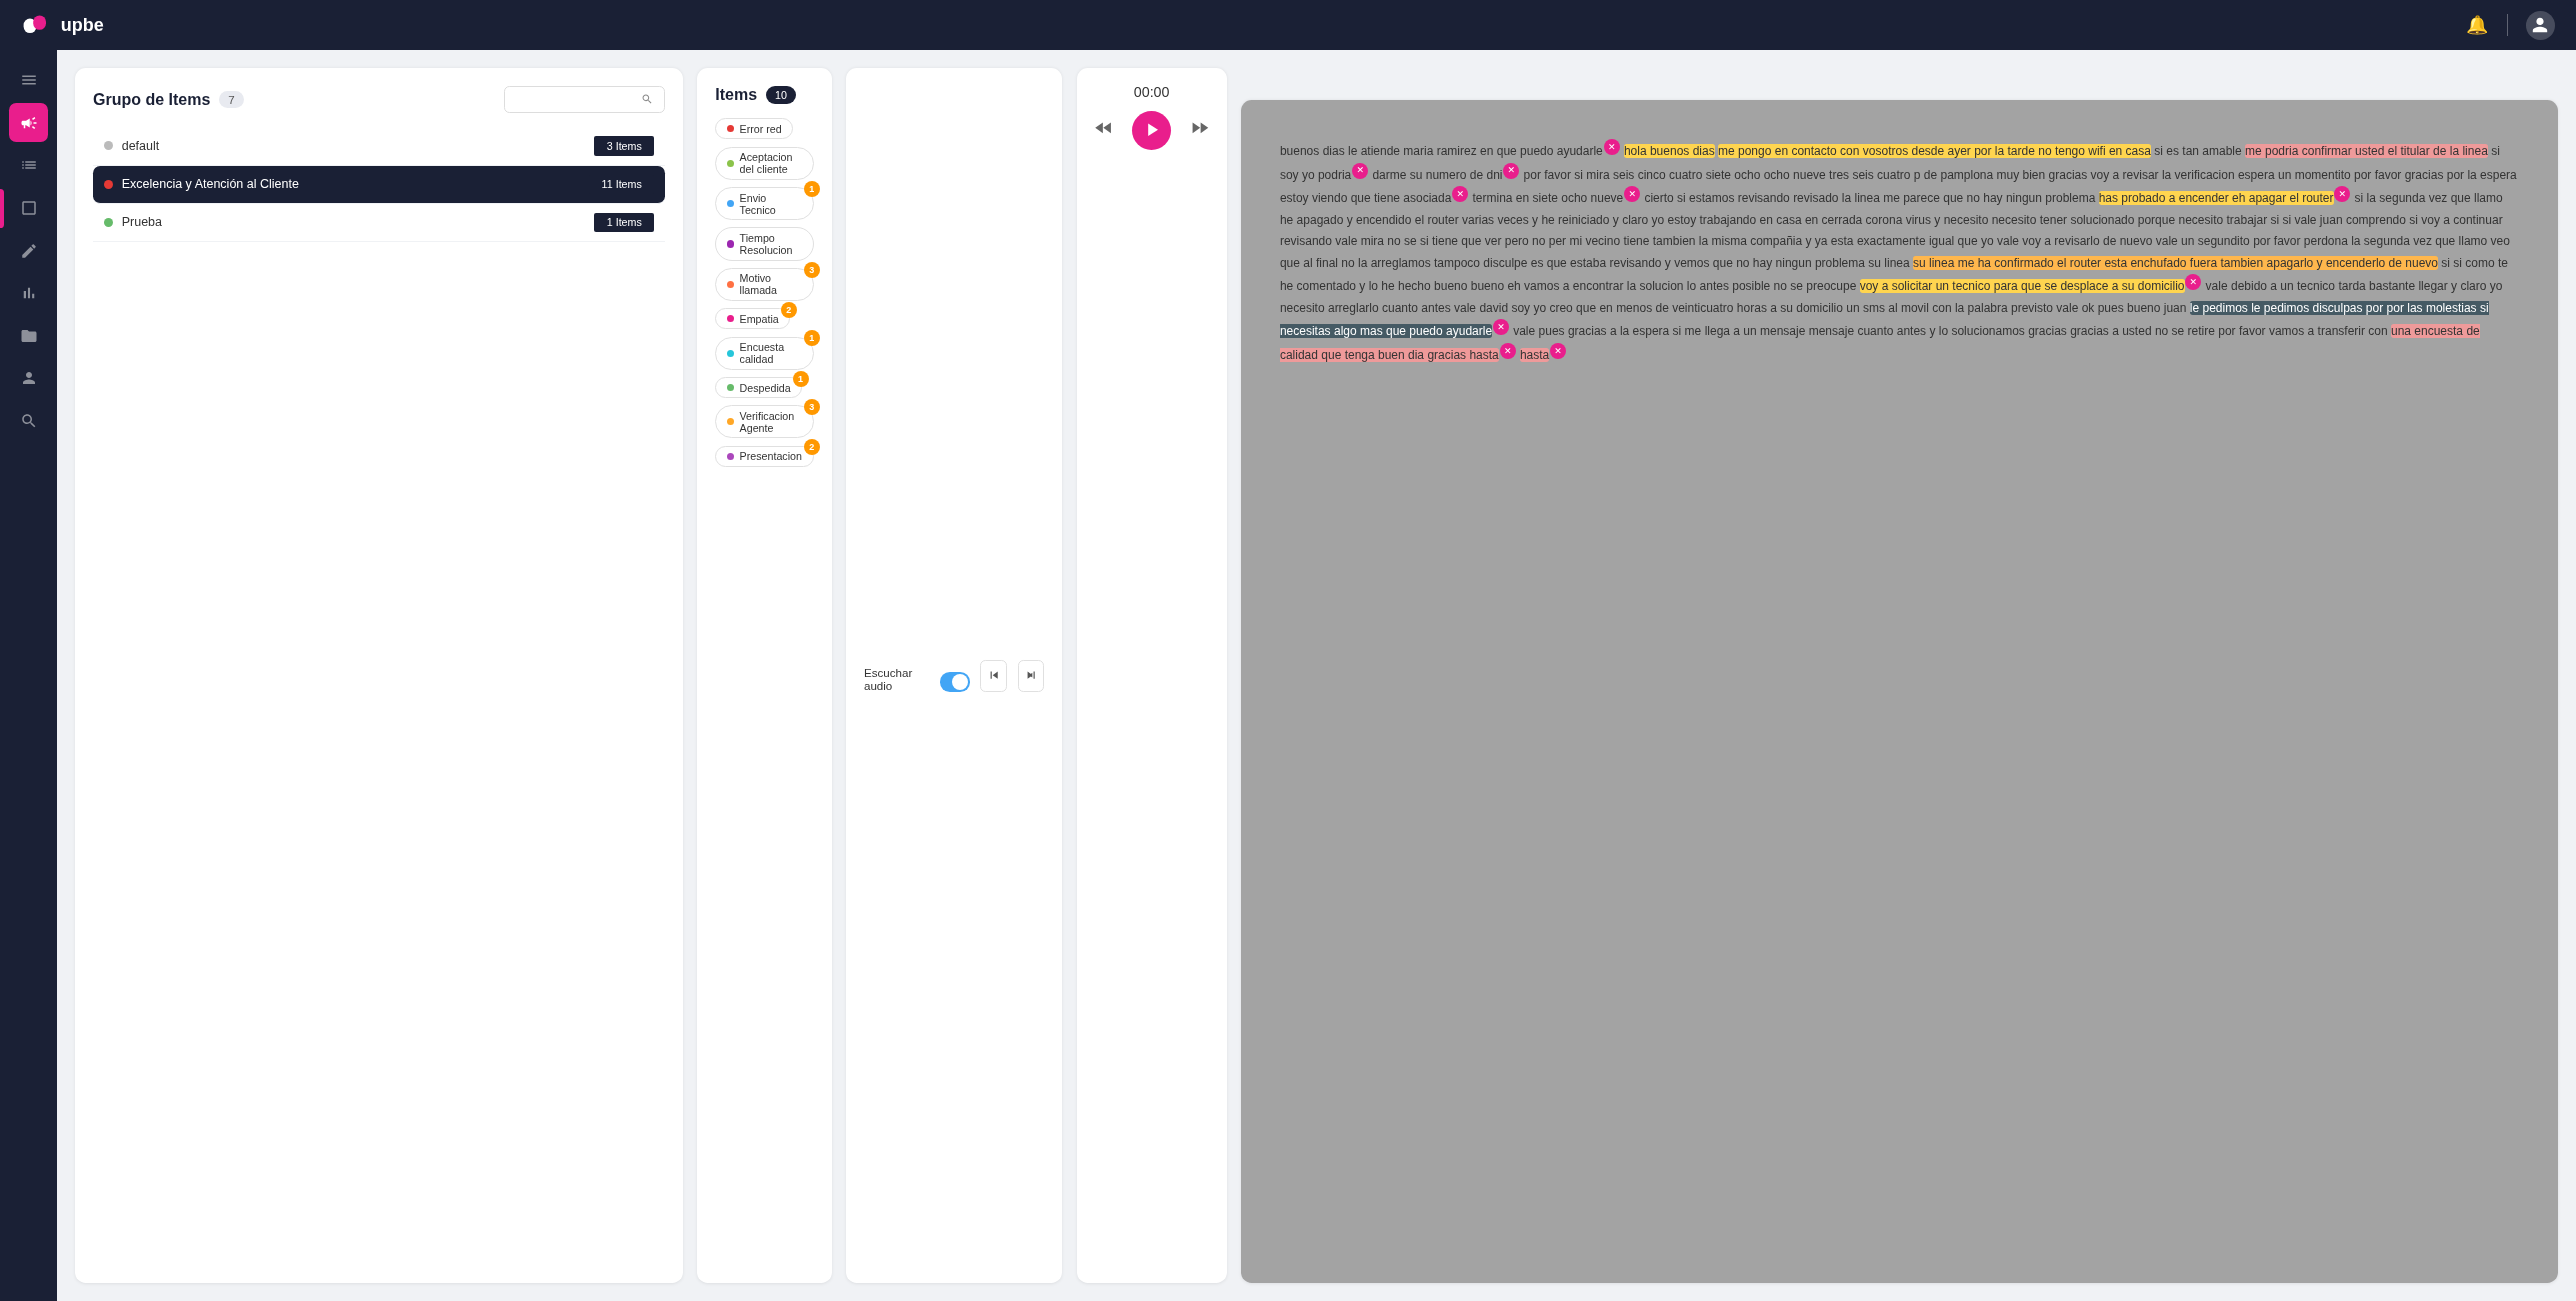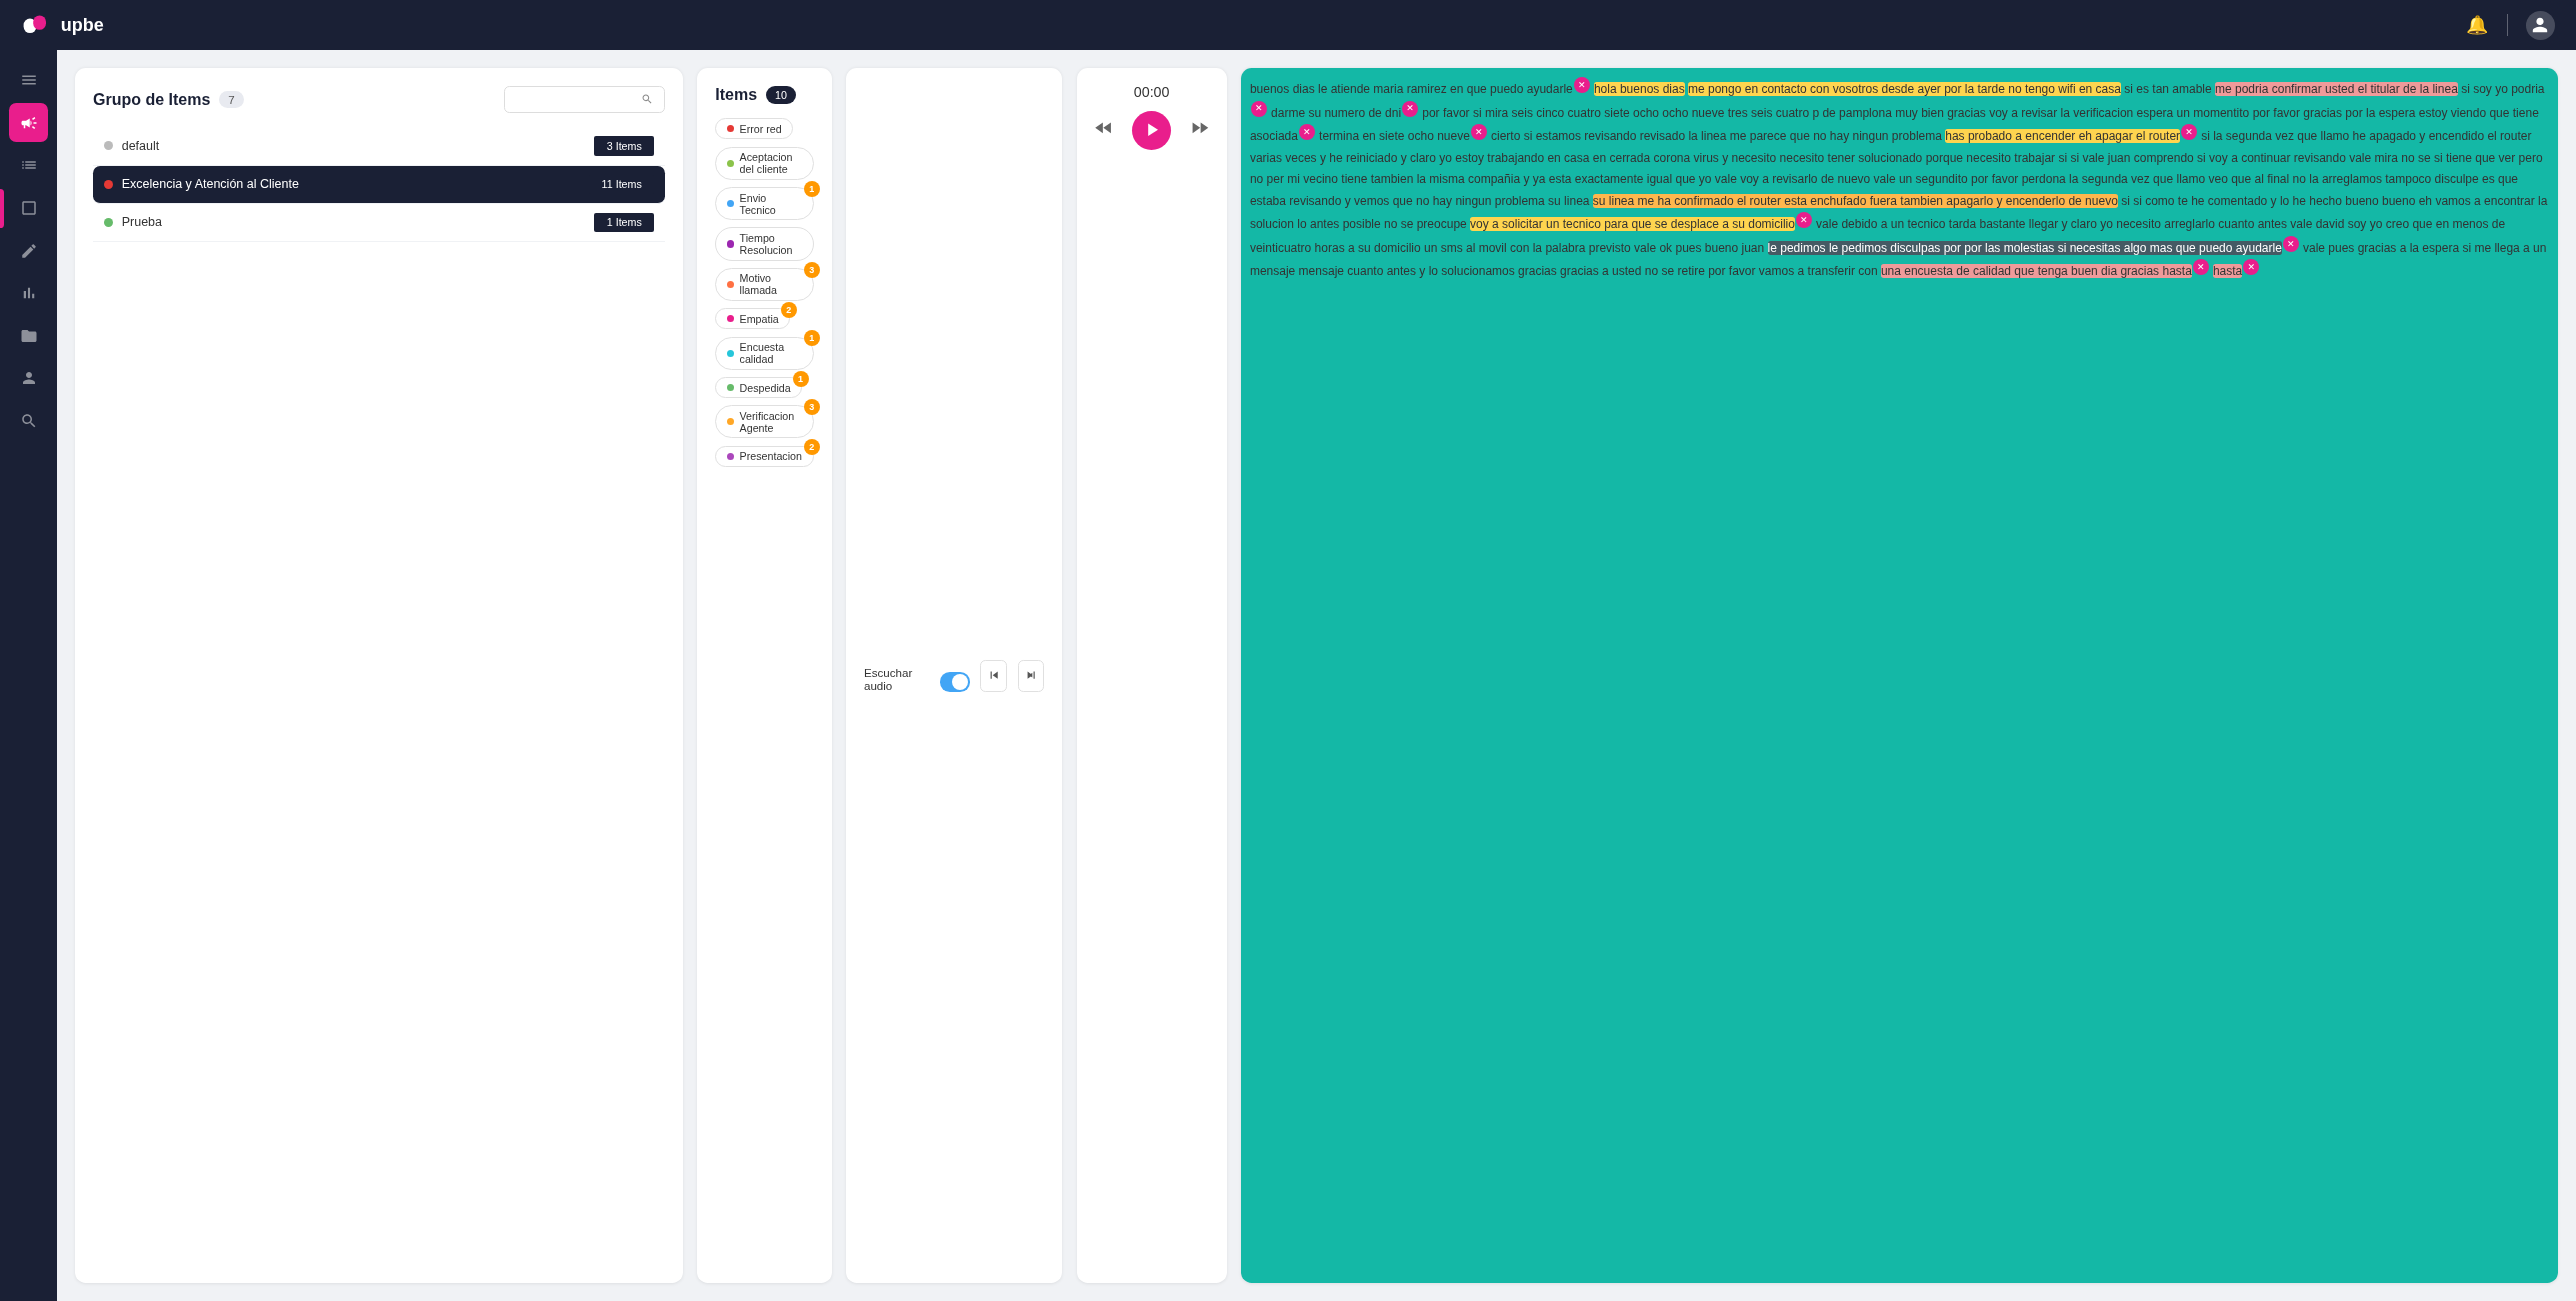--- a/index.html
+++ b/index.html
@@ -240,28 +240,29 @@
       border-radius: 50%;
       border: none;
       cursor: pointer;
       display: flex; align-items: center; justify-content: center;
       color: white;
       font-size: 16px;
     }
 
     
     .transcript-section {
-      background: #14b8a6;
+      background: #a3a3a3;
       border-radius: 10.7px;
-      padding: 9px;
+      padding: 39px;
       box-shadow: 0 0.9px 3.6px rgba(0,0,0,0.08);
       line-height: 1.8;
       font-size: 12px;
       color: #333;
       position: relative;
+      margin-top: 32px;
     }
 
     
     .hl-yellow { background: #ffd54f; border-radius: 2.7px; }
     .hl-red { background: #ef9a9a; border-radius: 2.7px; }
     .hl-dark { background: #455a64; color: white; border-radius: 2.7px; }
     .hl-orange { background: #ffb74d; border-radius: 2.7px; }
 
     .close-chip {
       display: inline-flex;

